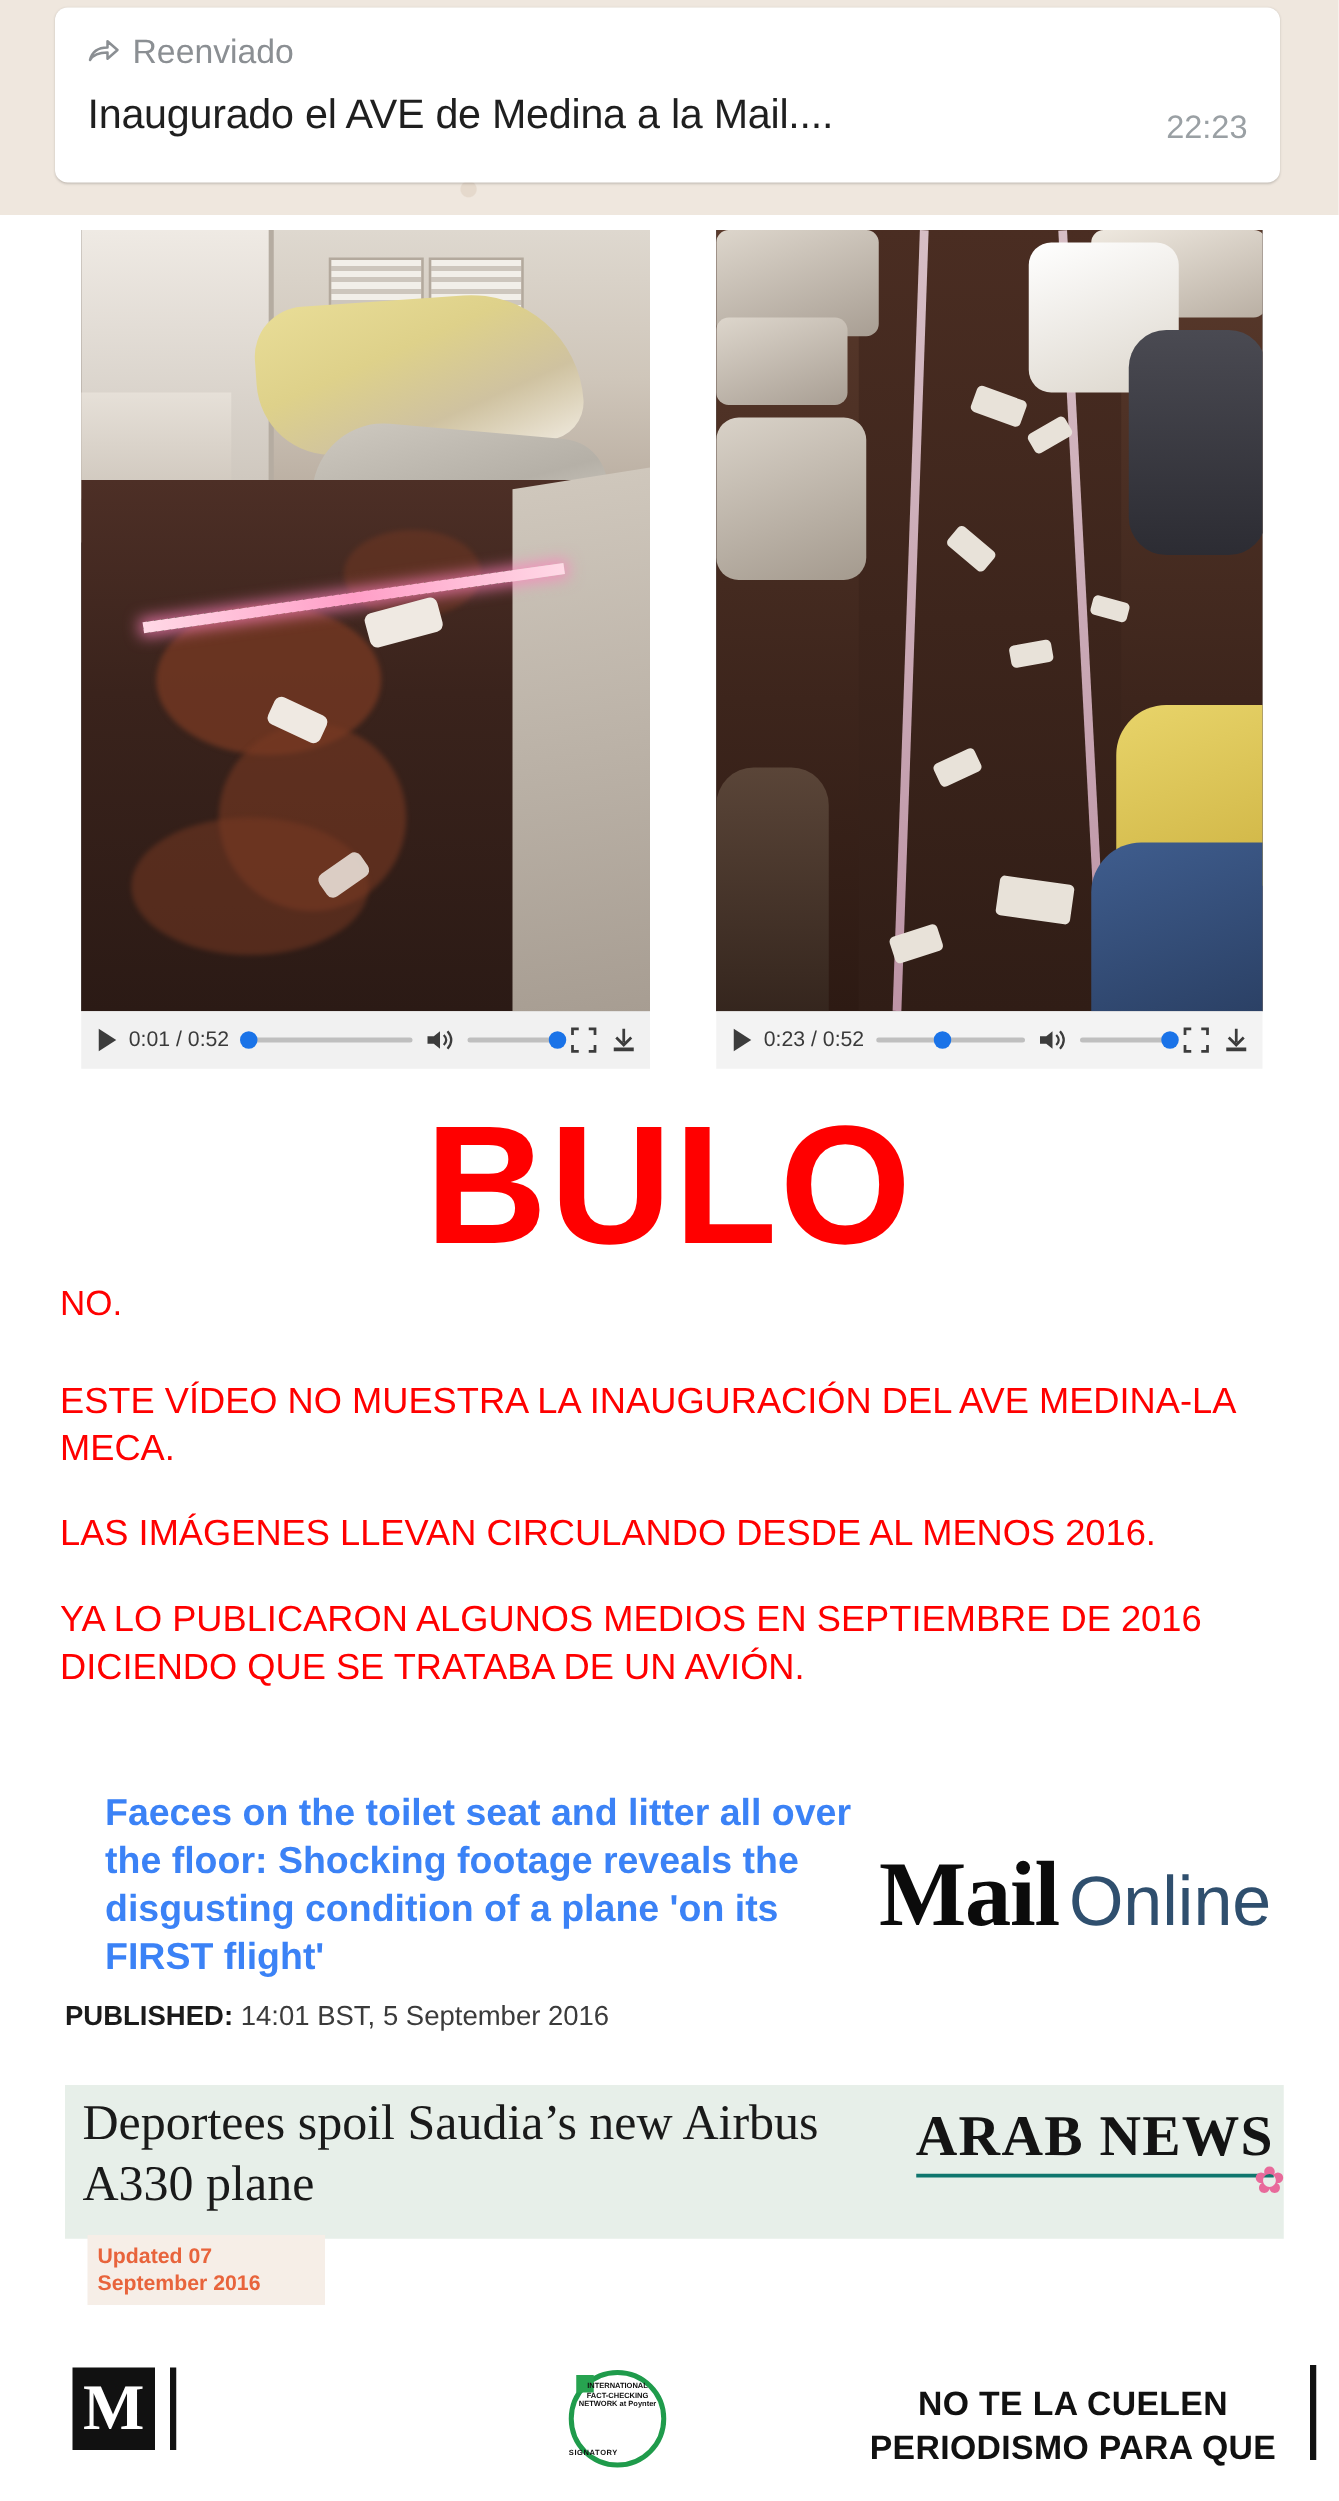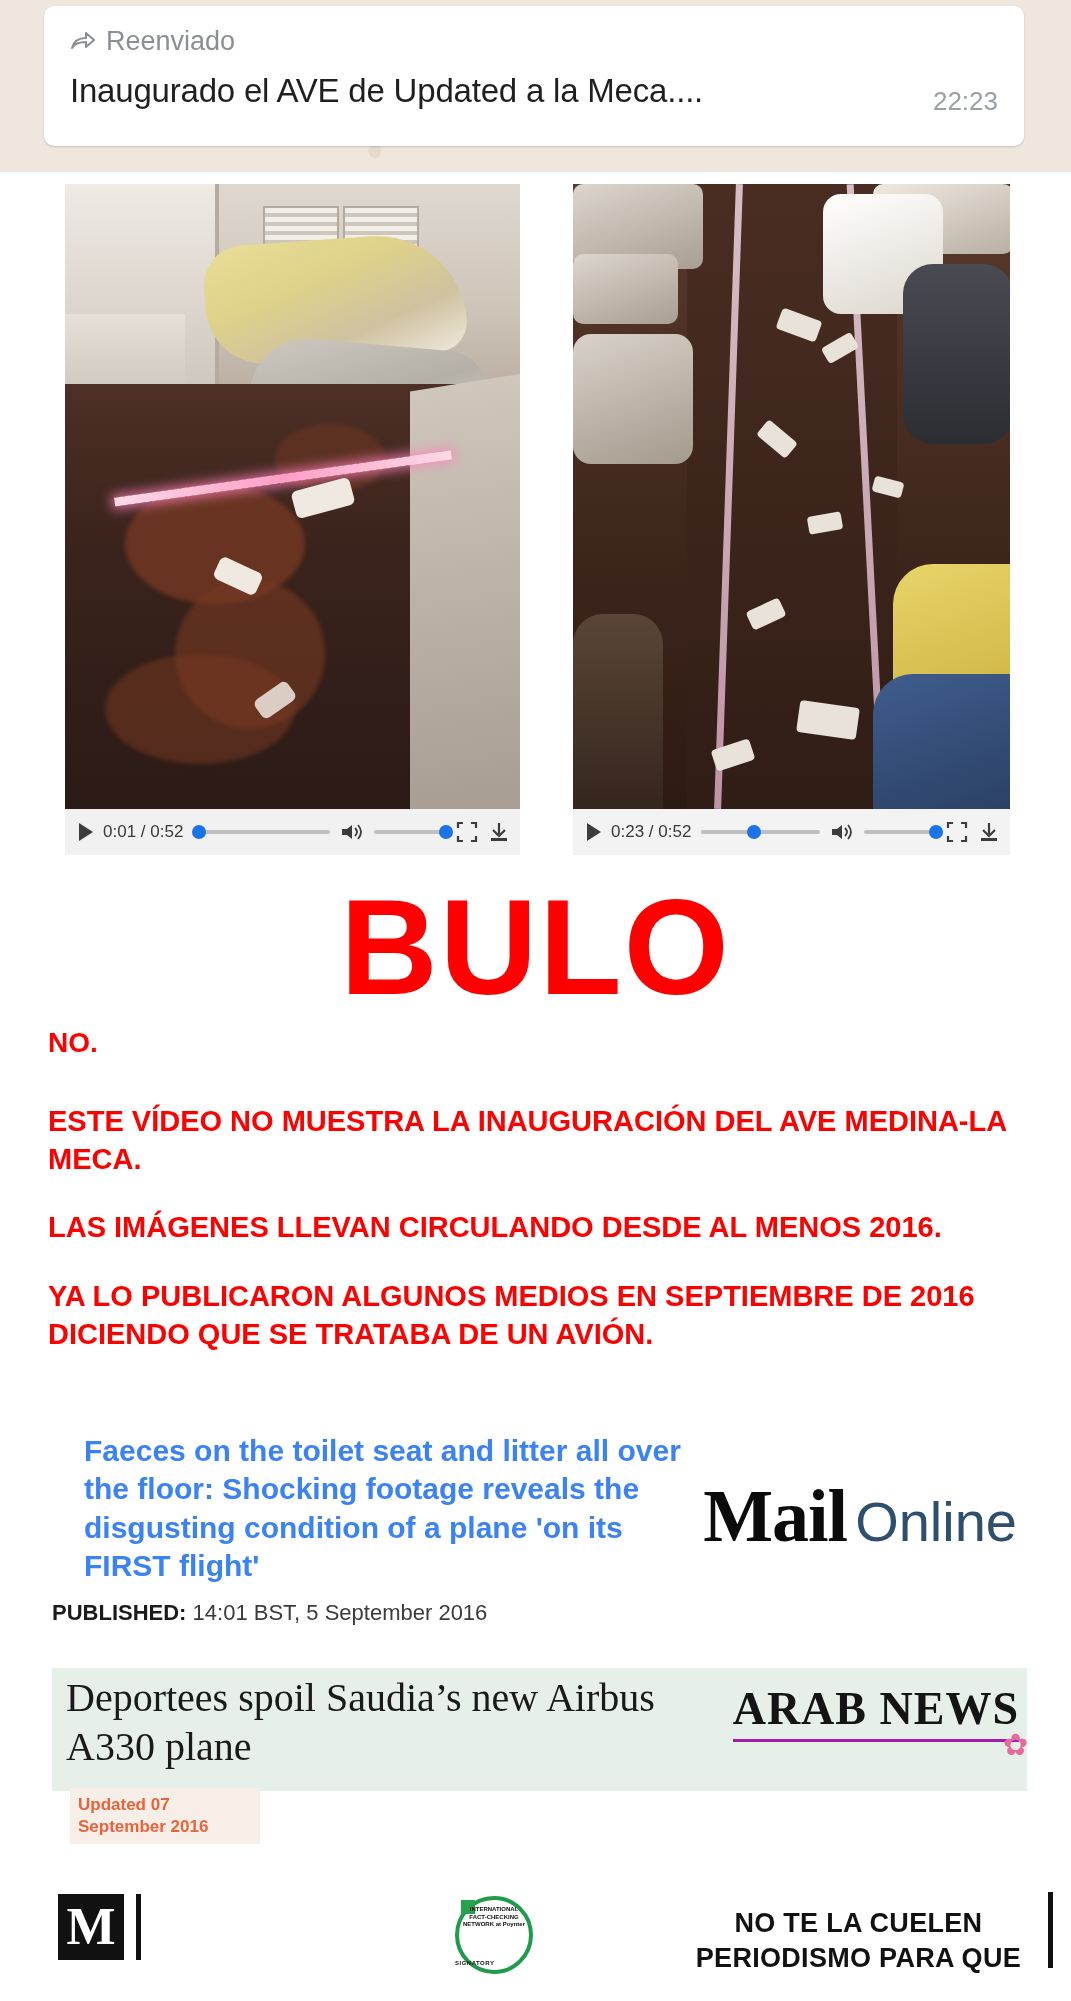--- a/index.html
+++ b/index.html
@@ -265,21 +265,21 @@
     line-height: 1;
   }
 
   
   .copy {
     position: absolute;
     left: 48px;
     top: 1025px;
     width: 980px;
     color: #ff0000;
-    font-weight: bold;
+    font-weight: normal;
     font-size: 29px;
     line-height: 1.32;
     font-family: "Liberation Sans", sans-serif;
   }
   .copy p { margin: 0 0 30px 0; }
   .copy p.no { font-size: 28px; margin-bottom: 40px; }
 
   
   .mail-block {
     position: absolute;
@@ -345,21 +345,21 @@
   }
   .arab-logo {
     position: absolute;
     right: 8px;
     top: 14px;
     font-family: "Liberation Serif", serif;
     font-weight: bold;
     font-size: 46px;
     color: #141414;
     letter-spacing: 1px;
-    border-bottom: 3px solid #a21caf;
+    border-bottom: 3px solid #0f766e;
     padding-bottom: 4px;
   }
   .arab-ribbon {
     position: absolute;
     right: 6px;
     top: 62px;
     width: 18px;
     height: 34px;
     color: #e86a9b;
     font-size: 30px;
@@ -492,21 +492,21 @@
   <div class="wa-bg-doodle"></div>
   <div class="wa-bubble">
     <div class="wa-forward">
       <span class="wa-forward-icon">
         <svg width="26" height="22" viewBox="0 0 26 22">
           <path d="M2 17 C4 9, 10 7, 16 7 L16 2 L24 9 L16 16 L16 11 C10 11, 5 12, 2 17 Z" fill="none" stroke="#8b8f93" stroke-width="2" stroke-linejoin="round"></path>
         </svg>
       </span>
       <span class="wa-forward-label">Reenviado</span>
     </div>
-    <div class="wa-text">Inaugurado el AVE de Updated a la Meca....</div>
+    <div class="wa-text">Inaugurado el AVE de Medina a la Mail....</div>
     <div class="wa-time">22:23</div>
   </div>
 </div>
 
 <div class="videos">
 
   <div class="video left">
     <div class="video-frame">
       <div class="lv-wall"></div>
       <div class="lv-cabinet"></div>

